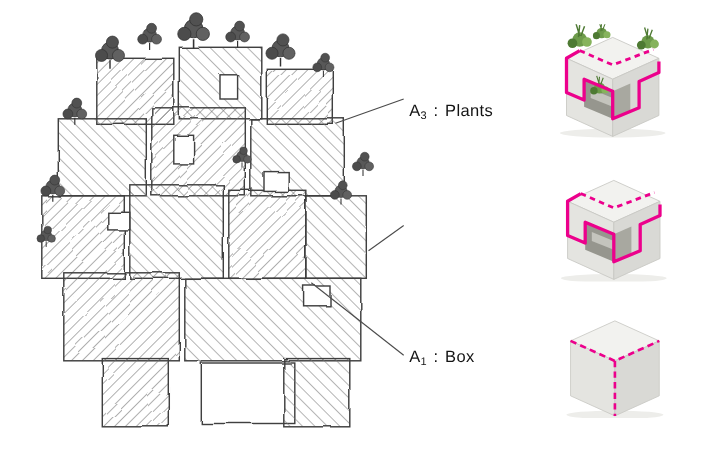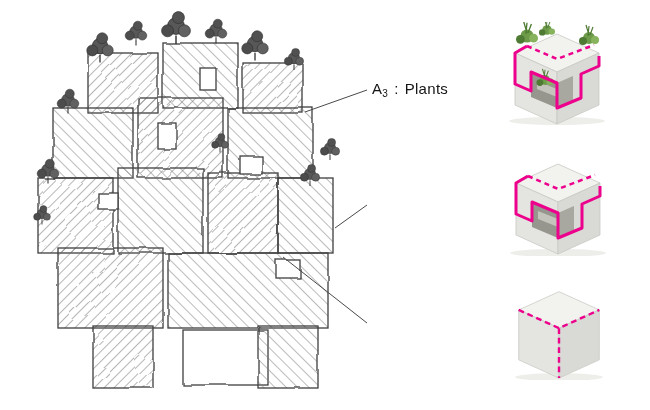--- a/index.html
+++ b/index.html
@@ -82,22 +82,25 @@
       <use href="#tree" transform="translate(34,206) scale(0.7)"></use>
     </g>
   </svg>
 
   <svg class="overlay-svg" width="650" height="410" viewBox="0 0 650 410">
     <line x1="305" y1="112" x2="367" y2="90" stroke="#4a4a4a" stroke-width="1"></line>
     <line x1="335" y1="228" x2="367" y2="205" stroke="#4a4a4a" stroke-width="1"></line>
     <line x1="283" y1="257" x2="367" y2="323" stroke="#4a4a4a" stroke-width="1"></line>
   </svg>
 
-  <div class="label" style="left:372px;top:80px">
+  <div class="label" style="left:372px;top:92px">
     <span>A</span><sub>3</sub><span class="sep">:</span><span>Plants</span>
+  </div>
+  <div class="label" style="left:372px;top:316px">
+    <span>A</span><sub>1</sub><span class="sep">:</span><span>Box</span>
   </div>
 
   <svg class="render" style="left:487px;top:22px" width="140" height="104" viewBox="0 0 120 104">
     <defs>
       <g id="plant">
         <circle cx="0" cy="0" r="6" fill="#6d9b4a"></circle>
         <circle cx="-6" cy="3" r="4" fill="#4e7a33"></circle>
         <circle cx="6" cy="2" r="4" fill="#86b35c"></circle>
         <path d="M0,-3 L-3,-13 M1,-3 L4,-11 M-1,-2 L0,-12" stroke="#4e7a33" stroke-width="1.2" fill="none"></path>
       </g>

